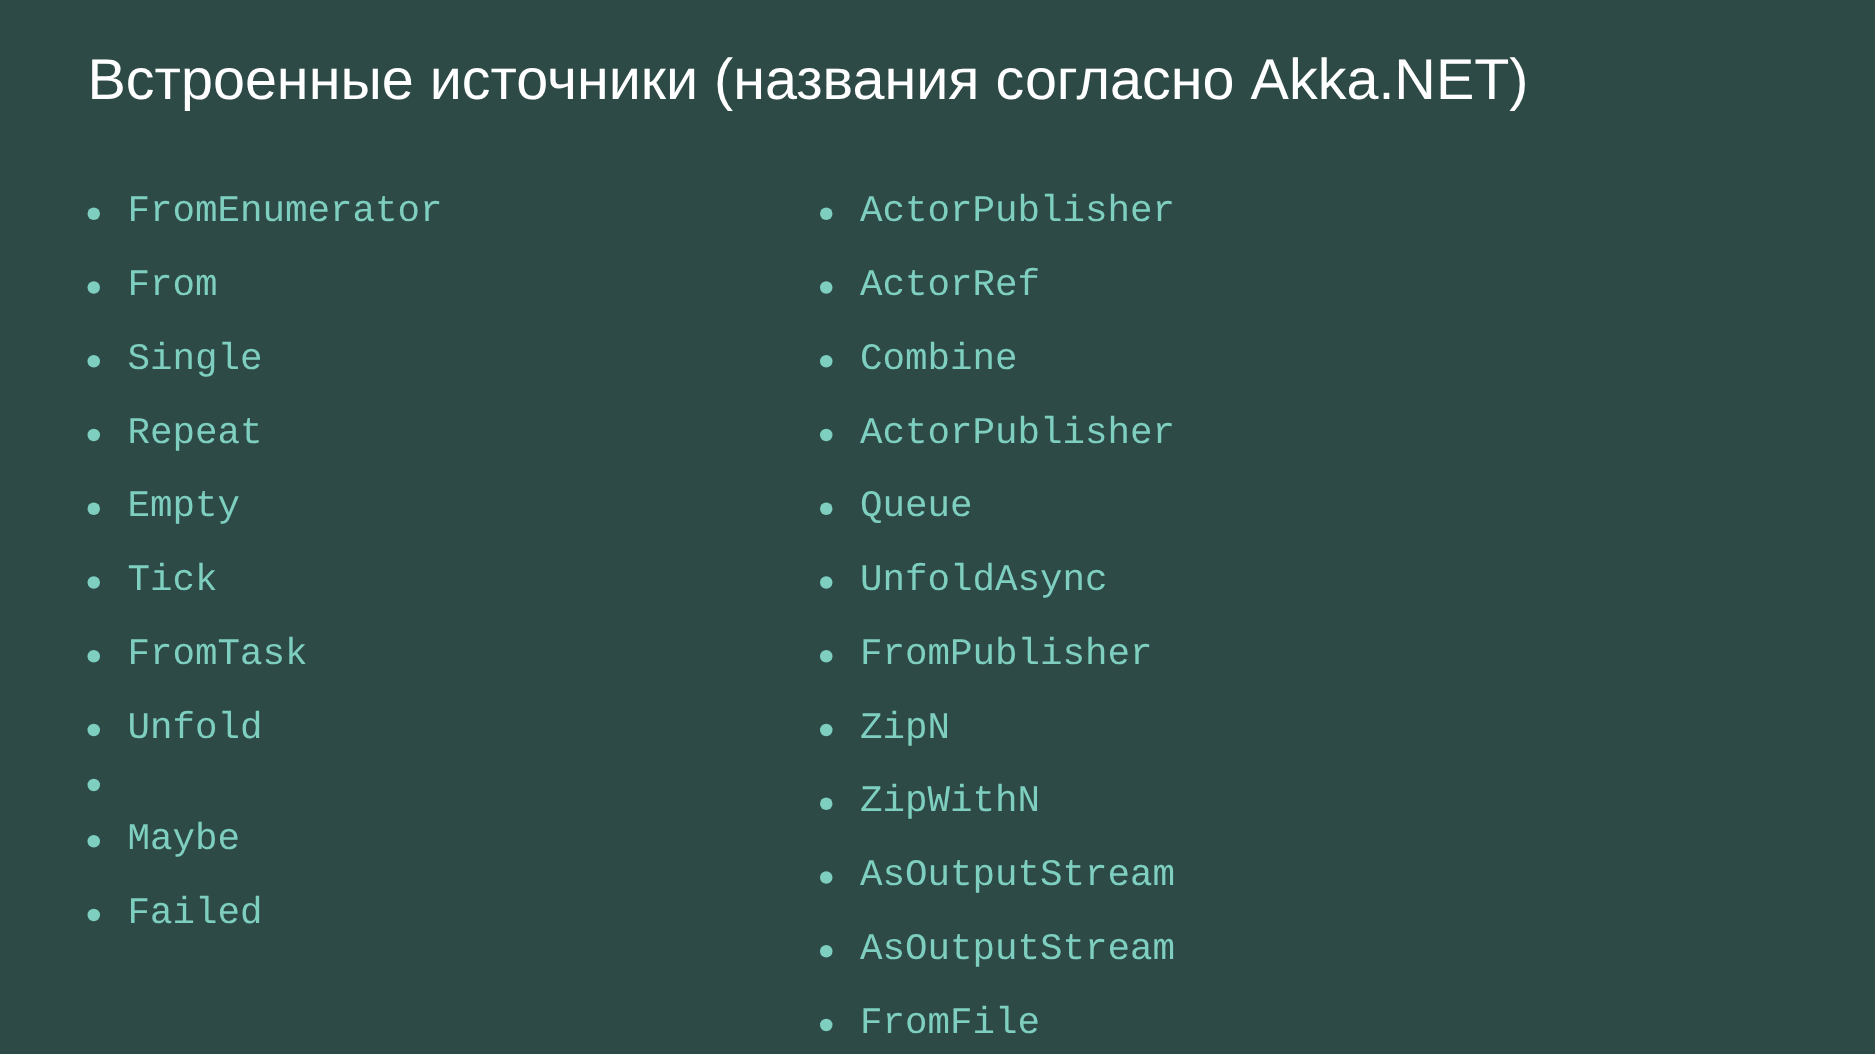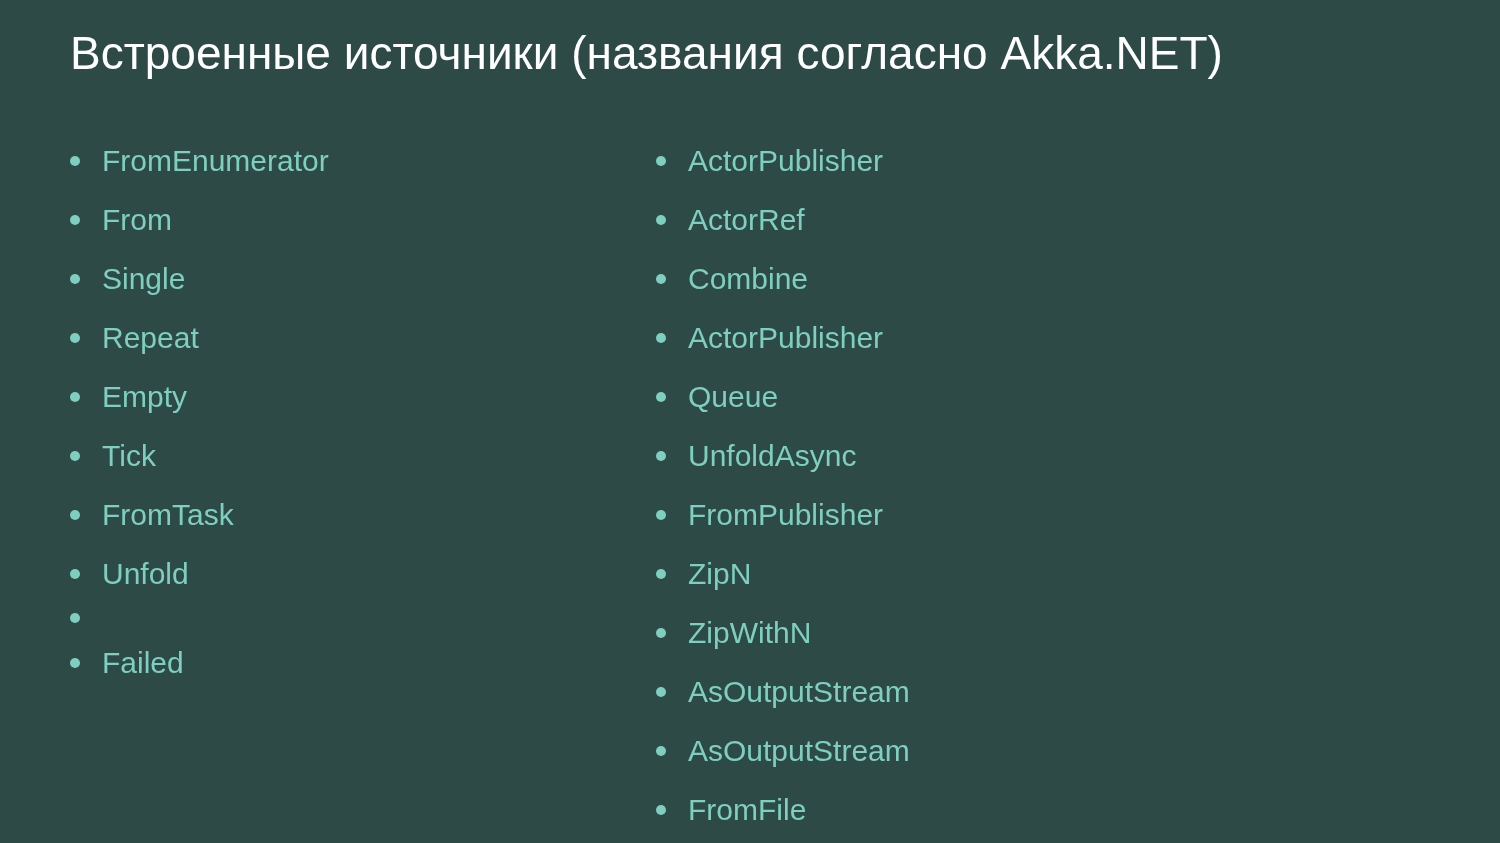--- a/index.html
+++ b/index.html
@@ -13,21 +13,21 @@
       height: 843px;
       background-color: #2d4a47;
       font-family: 'Segoe UI', Arial, sans-serif;
       color: #e8e8e8;
       overflow: hidden;
     }
 
     .slide {
       width: 1312px;
       height: 843px;
-      padding: 26px 70px 50px 70px;
+      padding: 36px 70px 50px 70px;
       display: flex;
       flex-direction: column;
     }
 
     .title {
       font-size: 46px;
       font-weight: 400;
       color: #ffffff;
       margin-bottom: 50px;
       line-height: 1.2;
@@ -62,20 +62,21 @@
       width: 10px;
       height: 10px;
       background-color: #7ecfc0;
       border-radius: 50%;
       margin-right: 22px;
       flex-shrink: 0;
     }
 
     .item-text {
       color: #7ecfc0;
+      font-family: Liberation Mono, monospace;
     }
   </style>
 </head>
 <body>
 
 <div class="slide">
   <h1 class="title">Встроенные источники (названия согласно Akka.NET)</h1>
 
   <div class="content">
     <div class="column" id="left-col">
@@ -106,20 +107,24 @@
         <div class="list-item">
           <span class="bullet"></span>
           <span class="item-text">FromTask</span>
         </div>
         <div class="list-item">
           <span class="bullet"></span>
           <span class="item-text">Unfold</span>
         </div>
         <div class="list-item">
           <span class="bullet"></span>
+        </div>
+        <div class="list-item">
+          <span class="bullet"></span>
+          <span class="item-text">Maybe</span>
         </div>
         <div class="list-item">
           <span class="bullet"></span>
           <span class="item-text">Failed</span>
         </div>
       </div>
     <div class="column" id="right-col">
         <div class="list-item">
           <span class="bullet"></span>
           <span class="item-text">ActorPublisher</span>

